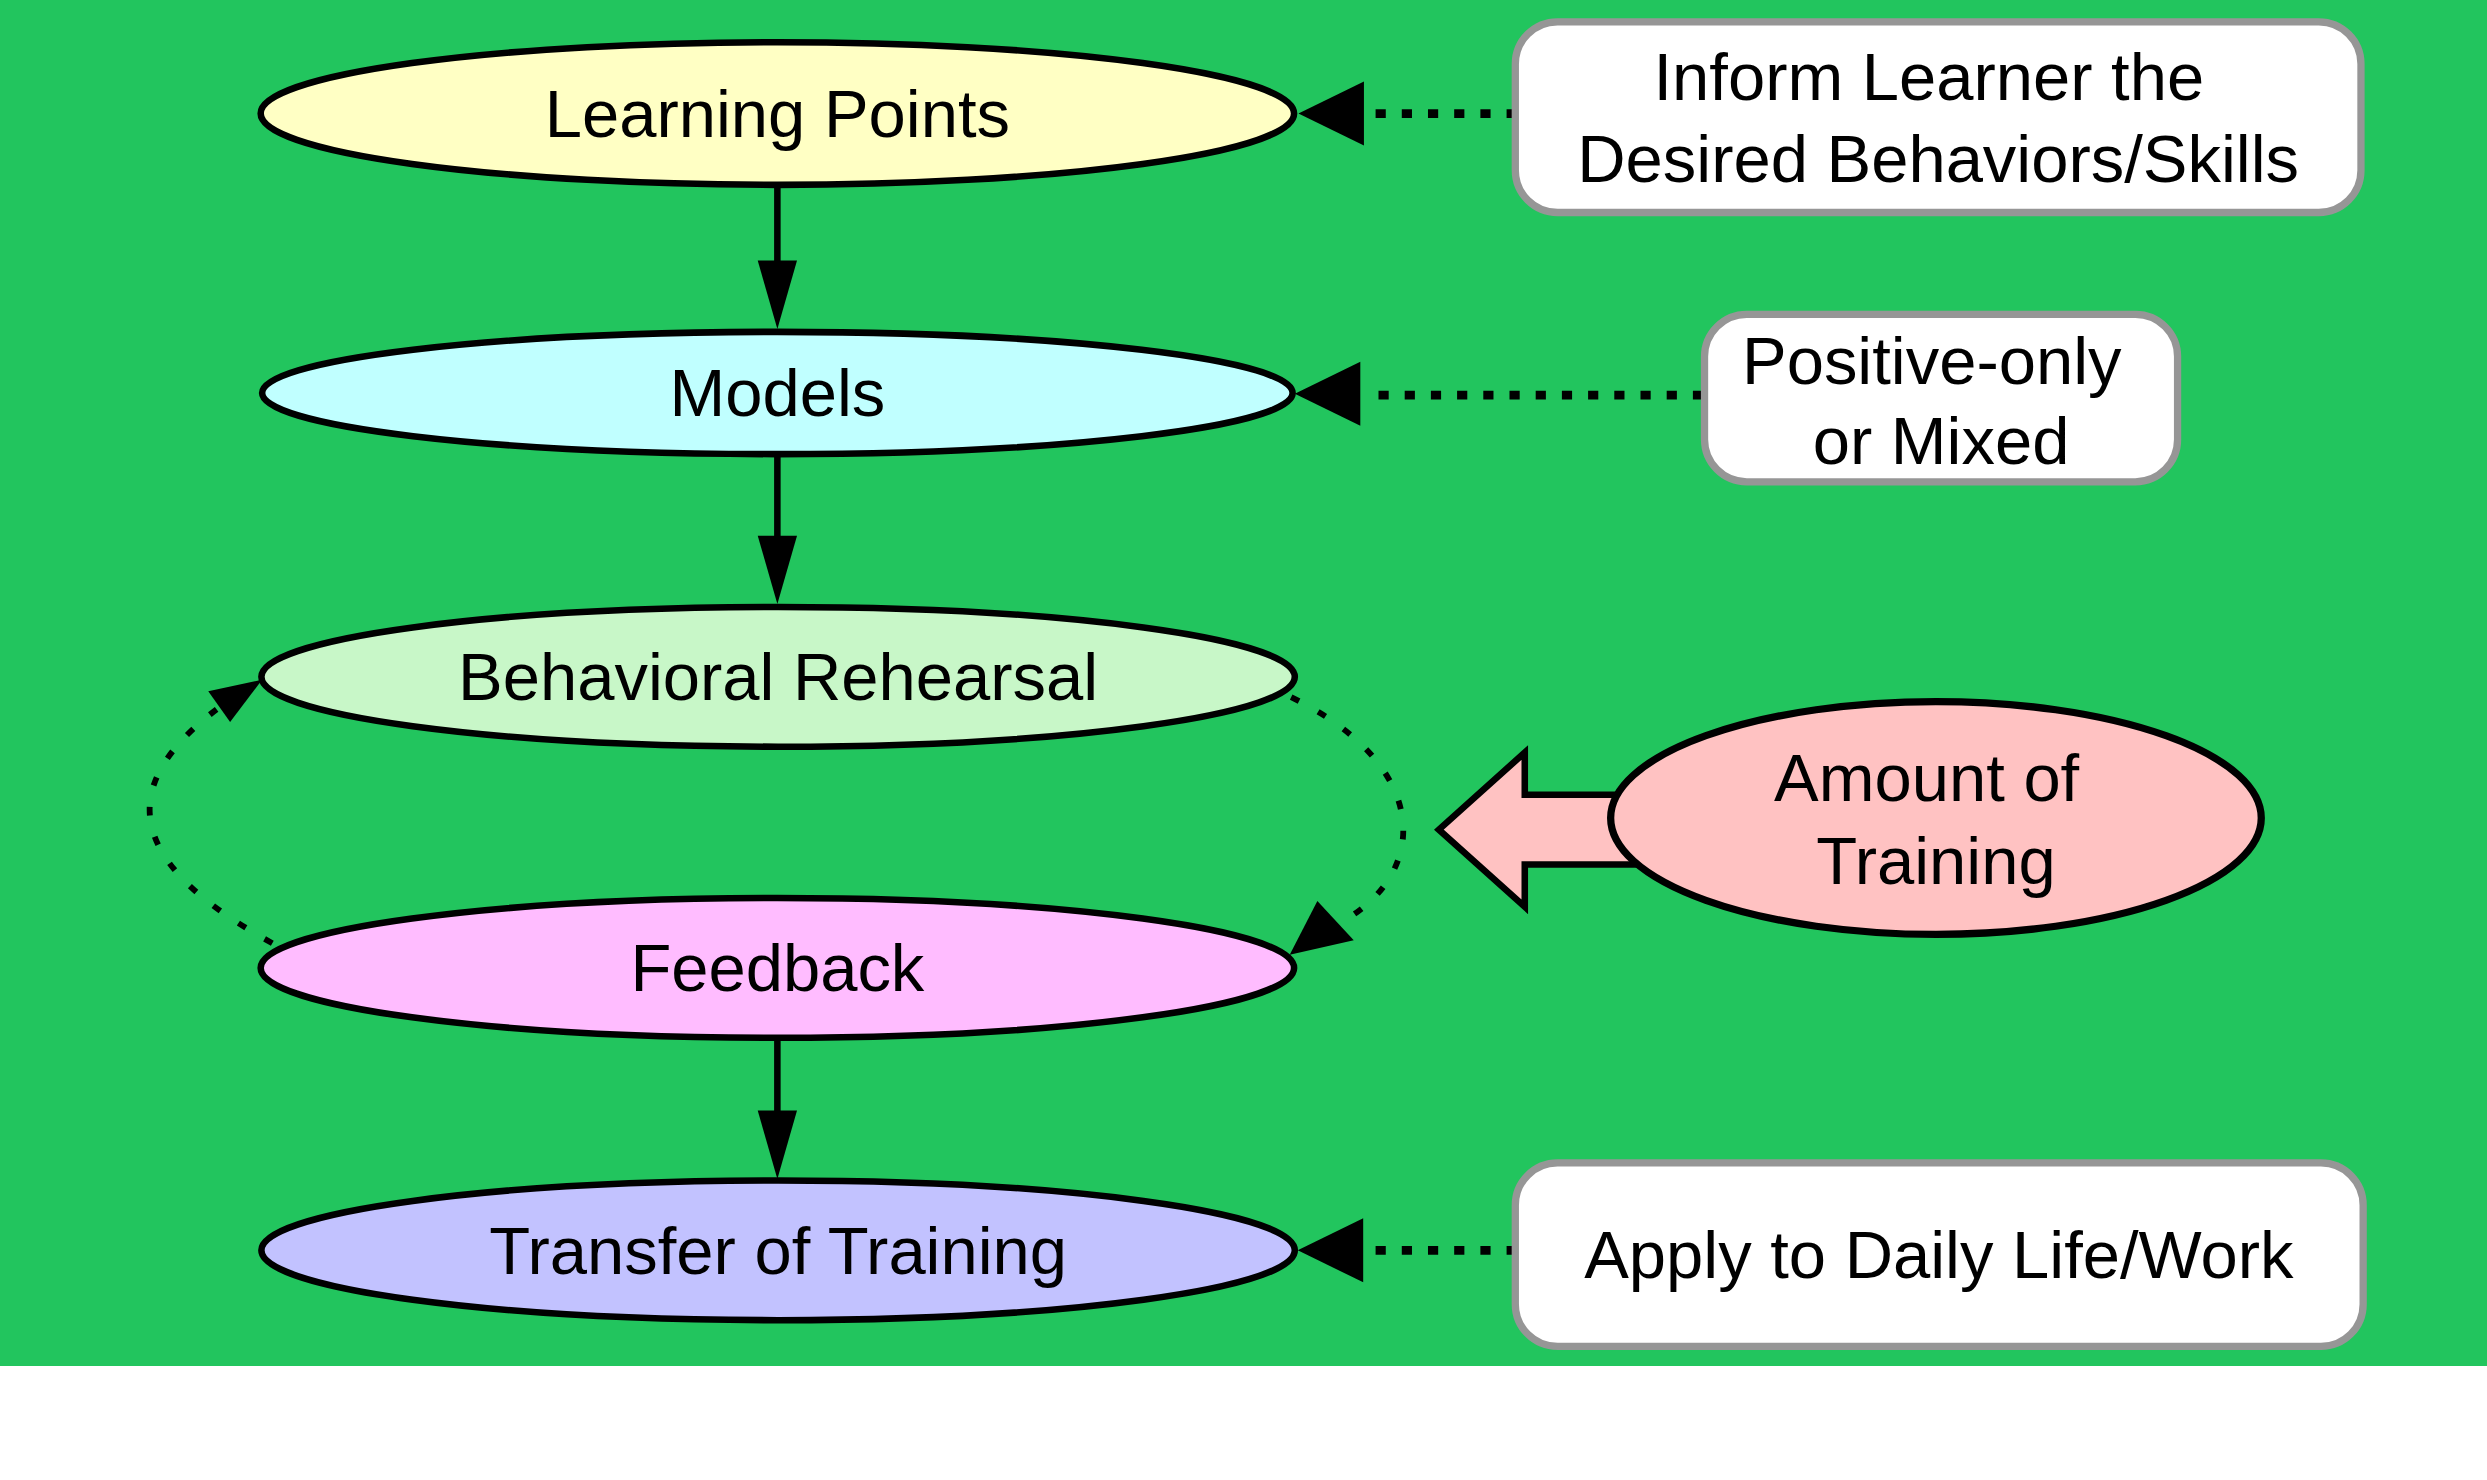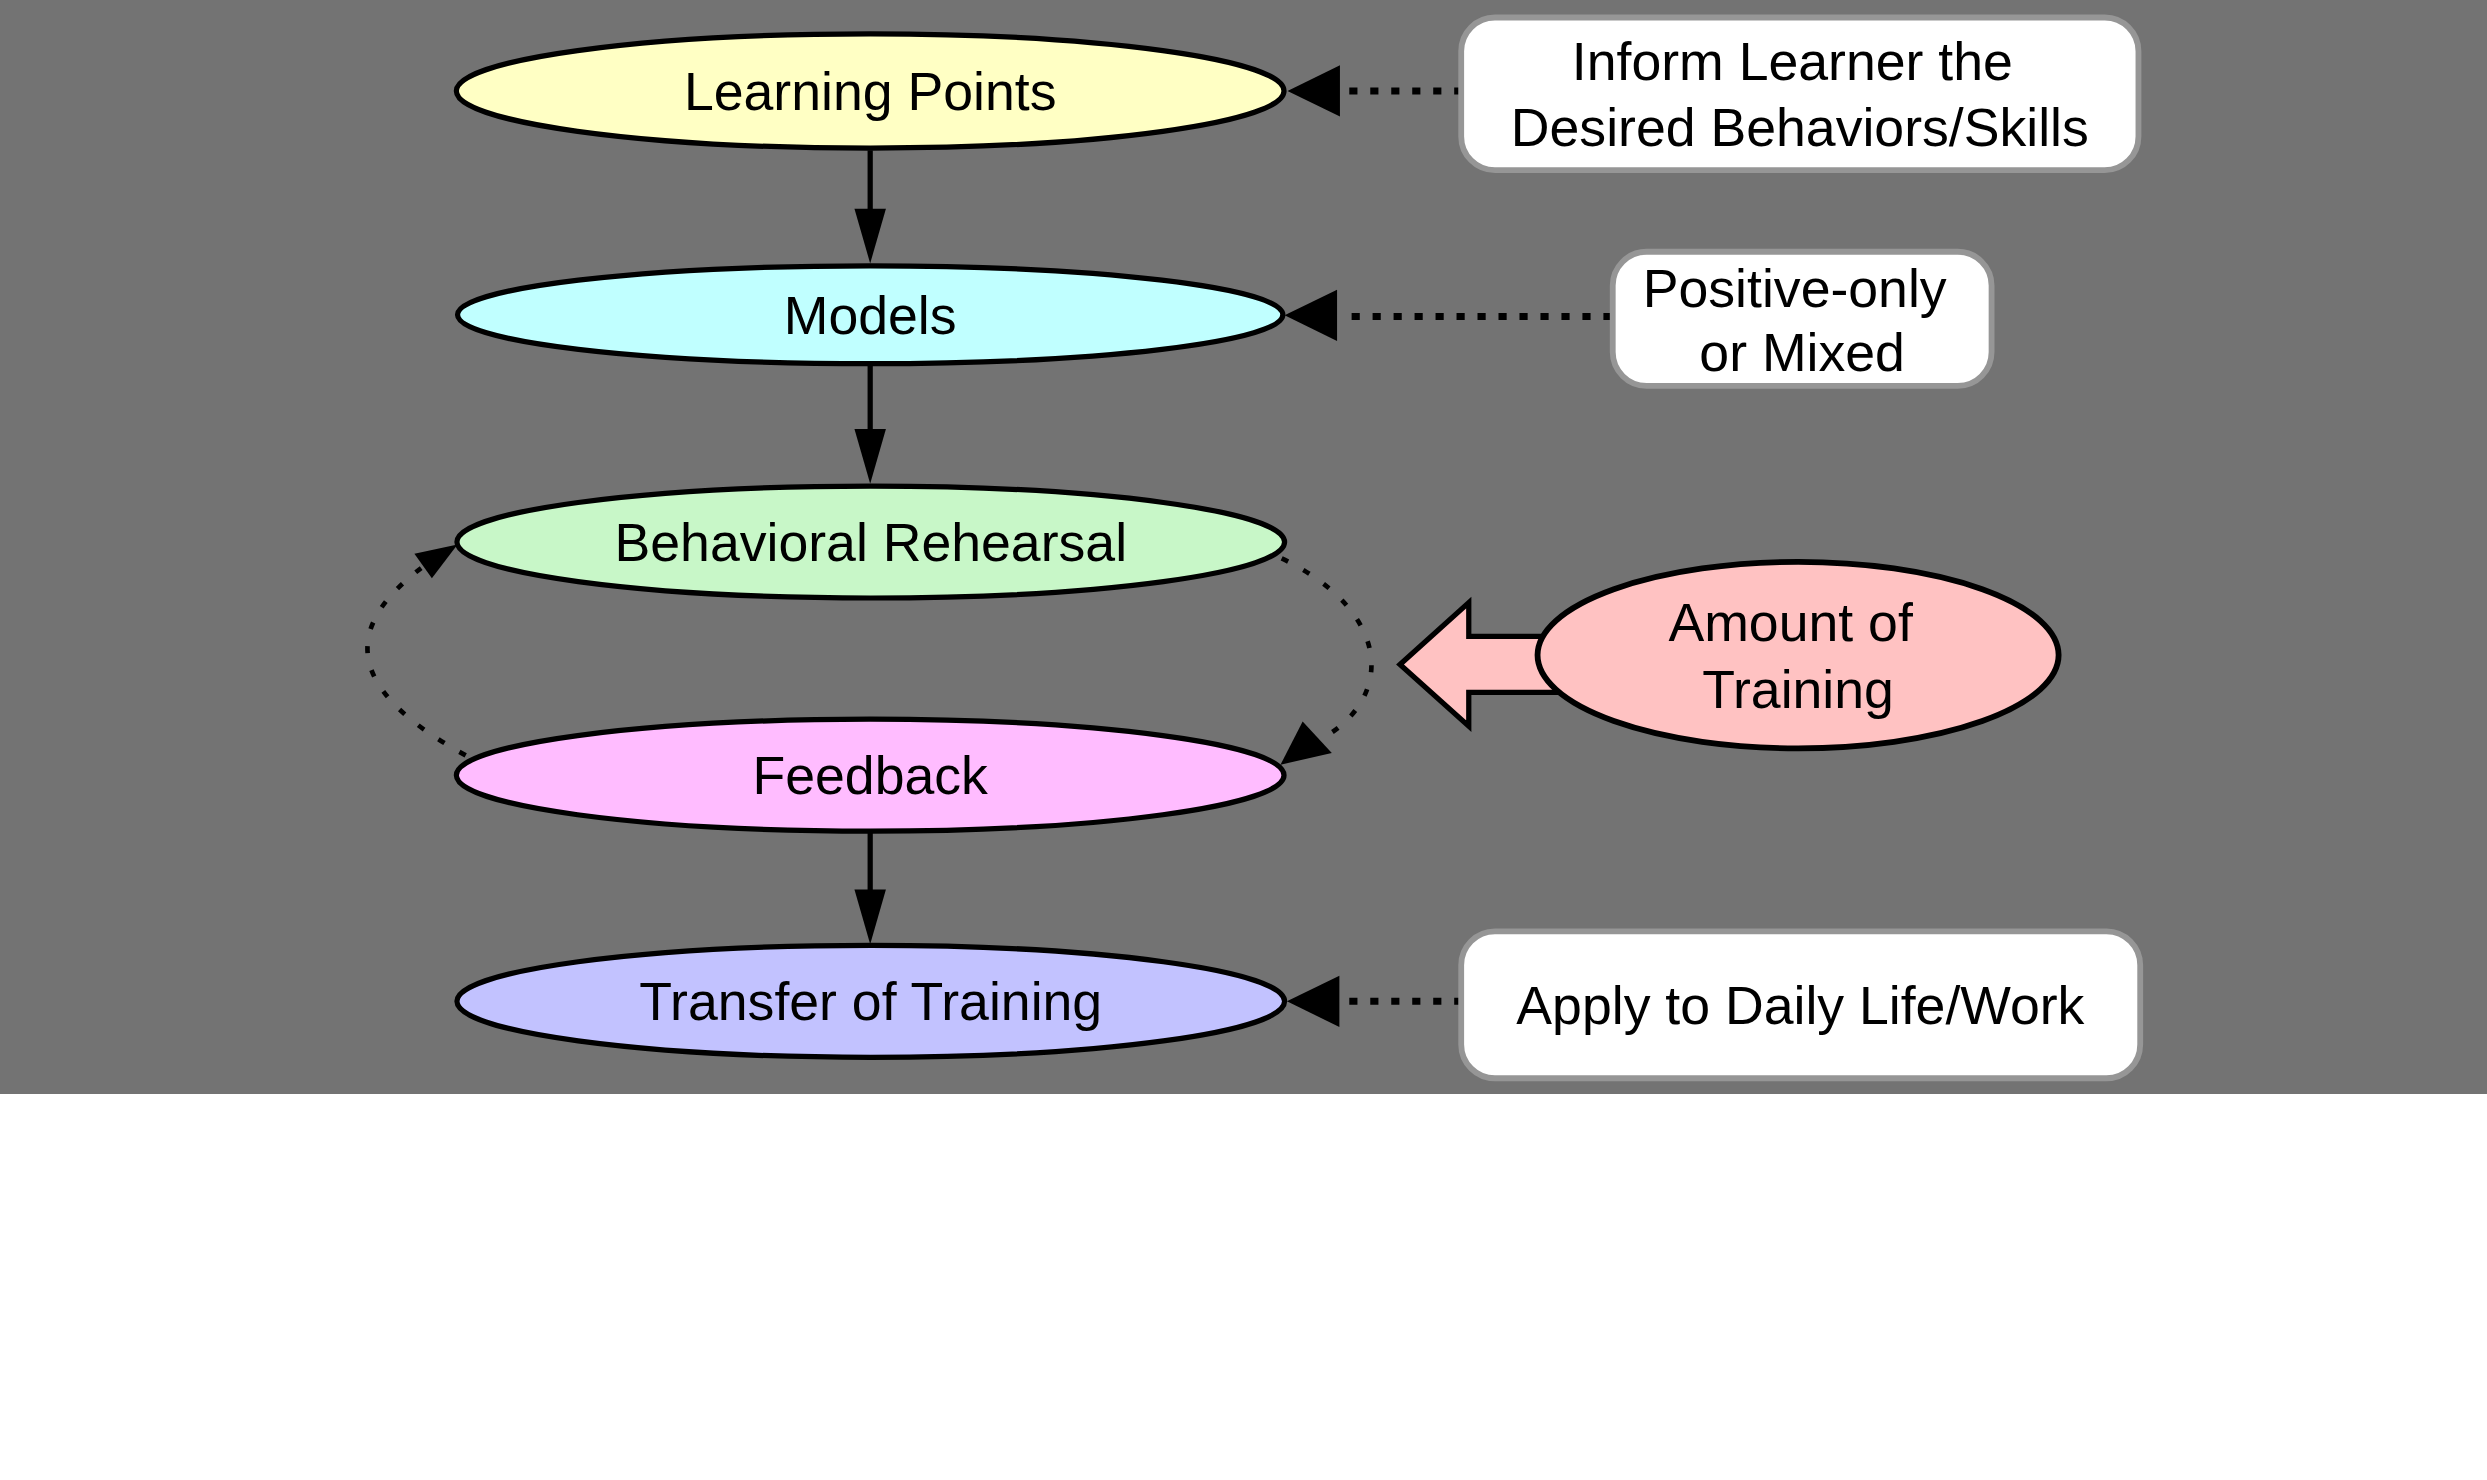--- a/index.html
+++ b/index.html
@@ -1,16 +1,16 @@
 <!DOCTYPE html>
 <html style="font-size:12.6px"><head>
 <meta charset="utf-8">
 <style>
   html, body { margin: 0; padding: 0; background: #FFFFFF; }
-  .stage { position: relative; width: 2487px; height: 1094px; background: #737373; }
+  .stage { position: relative; width: 2487px; height: 1366px; background: #22c55e; }
   svg { display: block; width: 100%; height: 100%; }
 
   .node-ellipse { stroke: #000000; stroke-width: 9; }
   .node-label {
     font-family: "Liberation Sans", sans-serif;
     font-size: 92px; fill: #000000; text-anchor: middle;
   }
   .callout-box { fill: #FFFFFF; stroke-width: 10; }
   .callout-label {
     font-family: "Liberation Sans", sans-serif;

